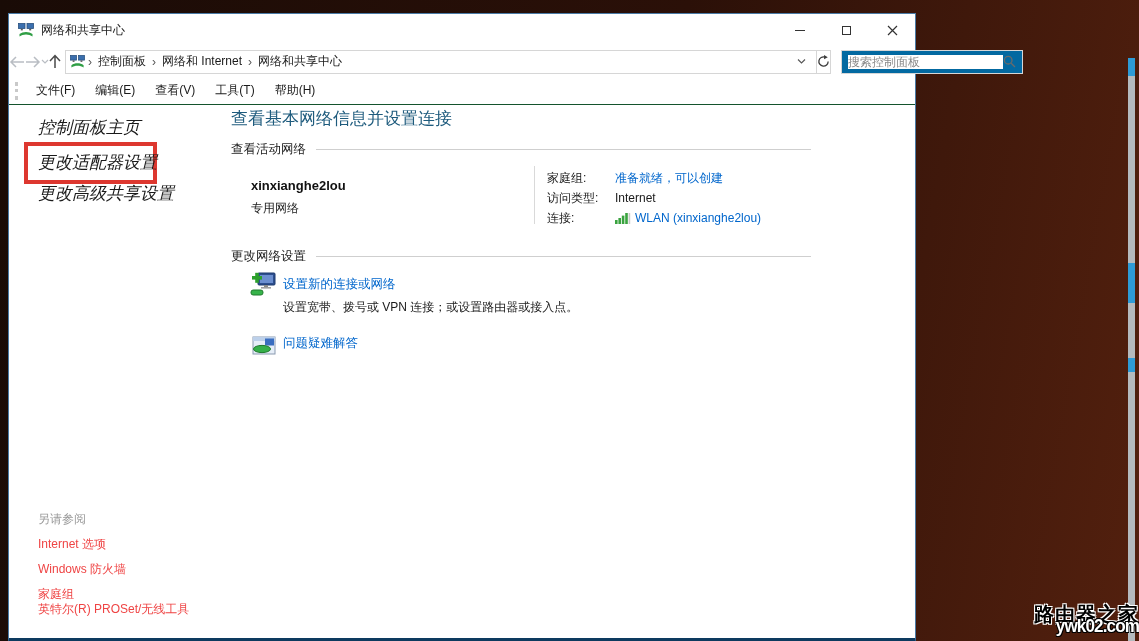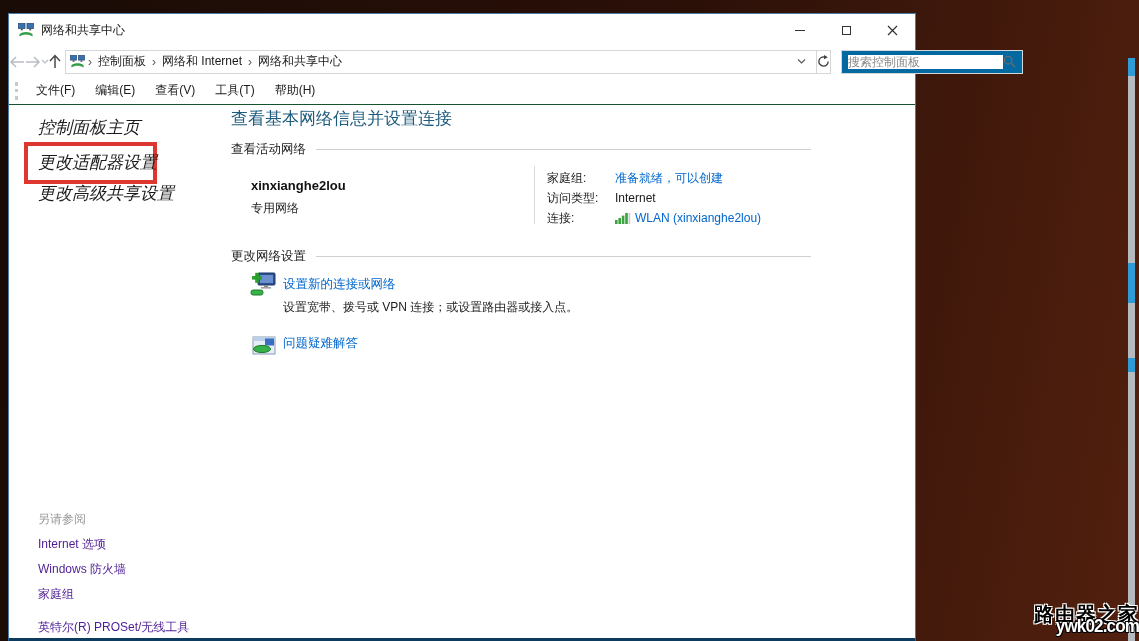--- a/index.html
+++ b/index.html
@@ -71,21 +71,21 @@
   .net-row { height:20px; display:flex; align-items:center; }
   .net-lbl { display:inline-block; width:68px; }
   .link { color:#0066cc; text-decoration:none; cursor:pointer; }
   .wifi { margin-right:4px; display:inline-flex; }
 
   .task-icon { position:absolute; width:30px; height:30px; }
   .task-link { position:absolute; left:274px; font-size:12.5px; }
   .task-desc { position:absolute; left:274px; font-size:12px; color:#1a1a1a; }
 
   .see-also-head { position:absolute; left:29px; top:497px; font-size:12px; color:#9a9a9a; }
-  .see-also-link { position:absolute; left:29px; font-size:12px; color:#4c1d95; cursor:pointer; white-space:nowrap; }
+  .see-also-link { position:absolute; left:29px; font-size:12px; color:#ef4444; cursor:pointer; white-space:nowrap; }
 
   
   .watermark { position:absolute; right:0; bottom:4px; width:132px; text-align:right; z-index:50; pointer-events:none; }
   .wm1 { font-size:20px; font-weight:bold; color:#000; letter-spacing:1px;
          text-shadow:-1px -1px 0 #fff,1px -1px 0 #fff,-1px 1px 0 #fff,1px 1px 0 #fff; }
   .wm2 { margin-top:-13px; font-size:19px; font-weight:bold; color:#fff; letter-spacing:-1px;
          transform:scaleX(0.9); transform-origin:right;
          text-shadow:-1px -1px 0 #000,1px -1px 0 #000,-1px 1px 0 #000,1px 1px 0 #000; }
 </style>
 </head>
@@ -254,20 +254,20 @@
     <rect x="4" y="6" width="22" height="4" fill="#bcd0ea"></rect>
     <rect x="16" y="7.5" width="9" height="7" fill="#3a6ec0"></rect>
     <ellipse cx="13" cy="18" rx="8.5" ry="3.6" fill="#35b04a" stroke="#1f7a2d"></ellipse>
   </svg>
   <a class="task-link link" style="top:321px;">问题疑难解答</a>
 
   <div class="see-also-head">另请参阅</div>
   <div class="see-also-link" style="top:522px;">Internet 选项</div>
   <div class="see-also-link" style="top:547px;">Windows 防火墙</div>
   <div class="see-also-link" style="top:572px;">家庭组</div>
-  <div class="see-also-link" style="top:605px;">英特尔(R) PROSet/无线工具</div>
+  <div class="see-also-link" style="top:587px;">英特尔(R) PROSet/无线工具</div>
 
 </div>
 
 <div class="watermark">
   <div class="wm1">路由器之家</div>
   <div class="wm2">ywk02.com</div>
 </div>
 
 </body></html>

